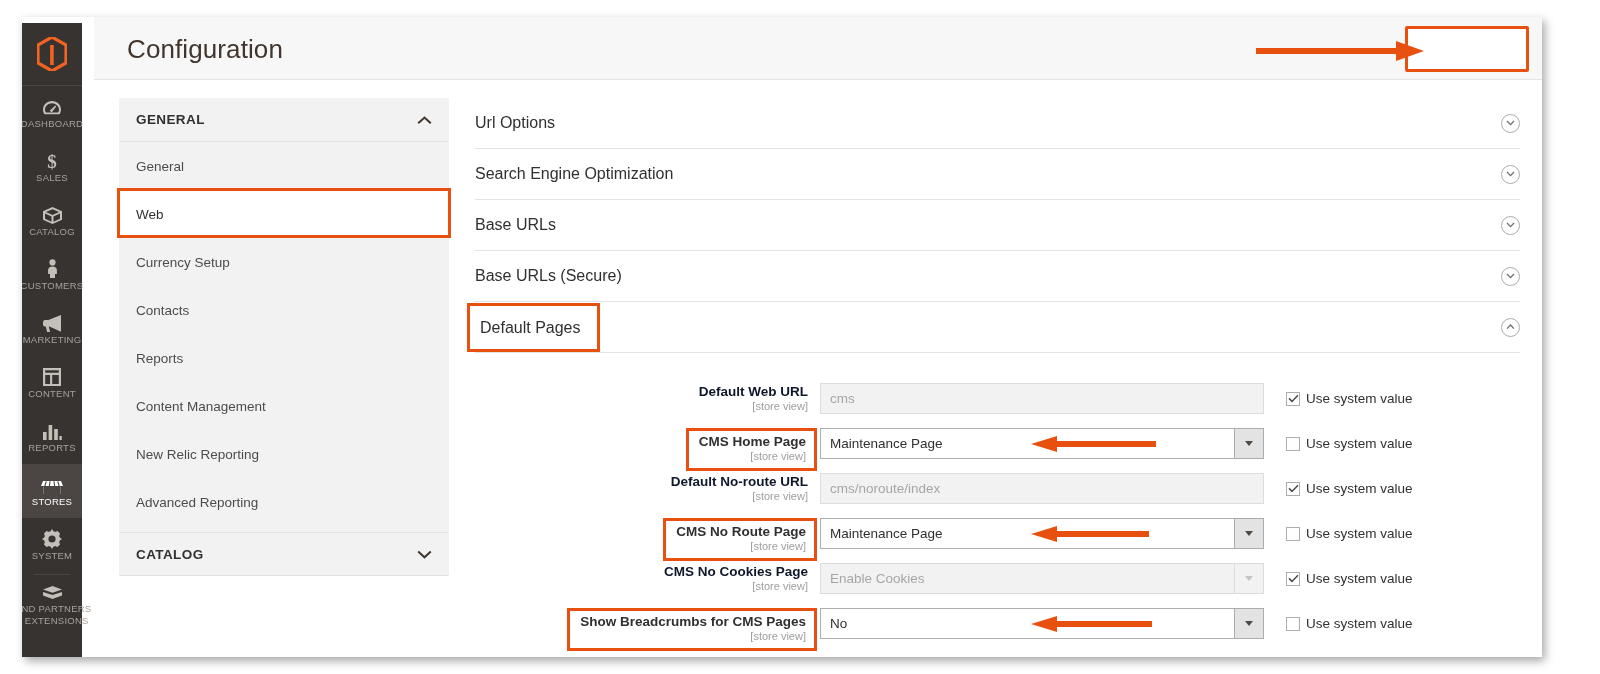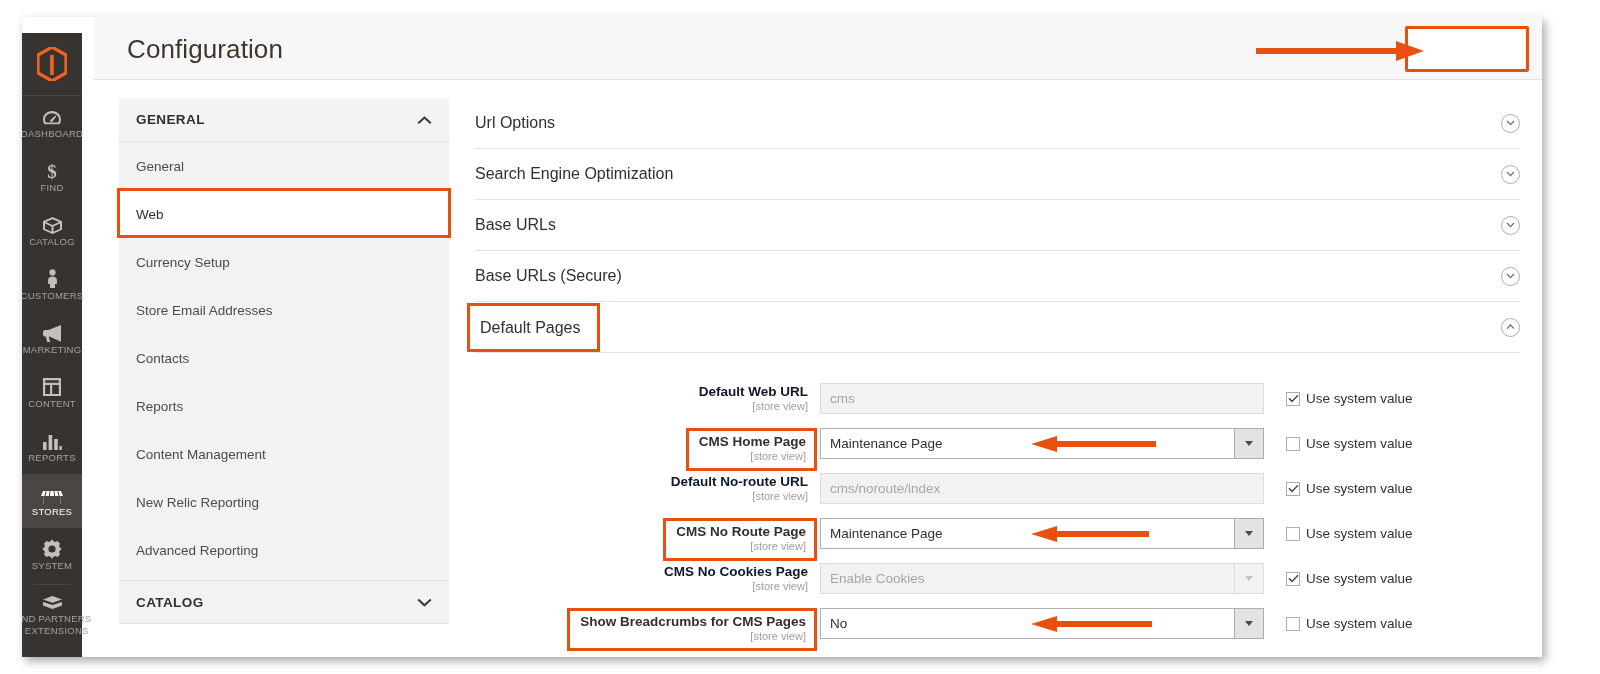--- a/index.html
+++ b/index.html
@@ -16,21 +16,21 @@
   .app-frame {
     position: absolute; left: 22px; top: 17px;
     width: 1520px; height: 640px;
     background: #ffffff;
     box-shadow: 3px 4px 9px rgba(0,0,0,0.35);
     overflow: hidden;
   }
 
   
   .rail {
-    position: absolute; left: 0; top: 16px;
+    position: absolute; left: 0; top: 6px;
     width: 60px; height: 640px;
     background: #373330;
   }
   .rail-logo {
     height: 63px; display: flex; align-items: center; justify-content: center;
     border-bottom: 1px solid #4a4541;
   }
   .rail-logo svg { display: block; }
   .rail-item {
     height: 54px;
@@ -211,21 +211,21 @@
         </span>
         <span class="rail-label">DASHBOARD</span>
       </div>
 
       <div class="rail-item">
         <span class="ico">
           <svg width="14" height="20" viewBox="0 0 14 20">
               <text x="7" y="17" font-size="19" font-family="Liberation Serif, serif" font-weight="bold" text-anchor="middle" fill="#c5bfba">$</text>
             </svg>
         </span>
-        <span class="rail-label">FIND</span>
+        <span class="rail-label">SALES</span>
       </div>
 
       <div class="rail-item">
         <span class="ico">
           <svg width="21" height="19" viewBox="0 0 21 19">
               <path d="M10.5 1 1 5.2v8.6L10.5 18 20 13.8V5.2zM10.5 3.2l6.6 2.9-6.6 2.9-6.6-2.9zM3 7.6l6.5 2.9v5.2L3 12.8zm15 0v5.2l-6.5 2.9v-5.2z"></path>
             </svg>
         </span>
         <span class="rail-label">CATALOG</span>
       </div>
@@ -327,23 +327,20 @@
 
         <div class="nav-group-body">
           <div class="nav-item">
             <span>General</span>
           </div>
           <div class="nav-item active">
             <span>Web</span>
           </div>
           <div class="nav-item">
             <span>Currency Setup</span>
-          </div>
-          <div class="nav-item">
-            <span>Store Email Addresses</span>
           </div>
           <div class="nav-item">
             <span>Contacts</span>
           </div>
           <div class="nav-item">
             <span>Reports</span>
           </div>
           <div class="nav-item">
             <span>Content Management</span>
           </div>

